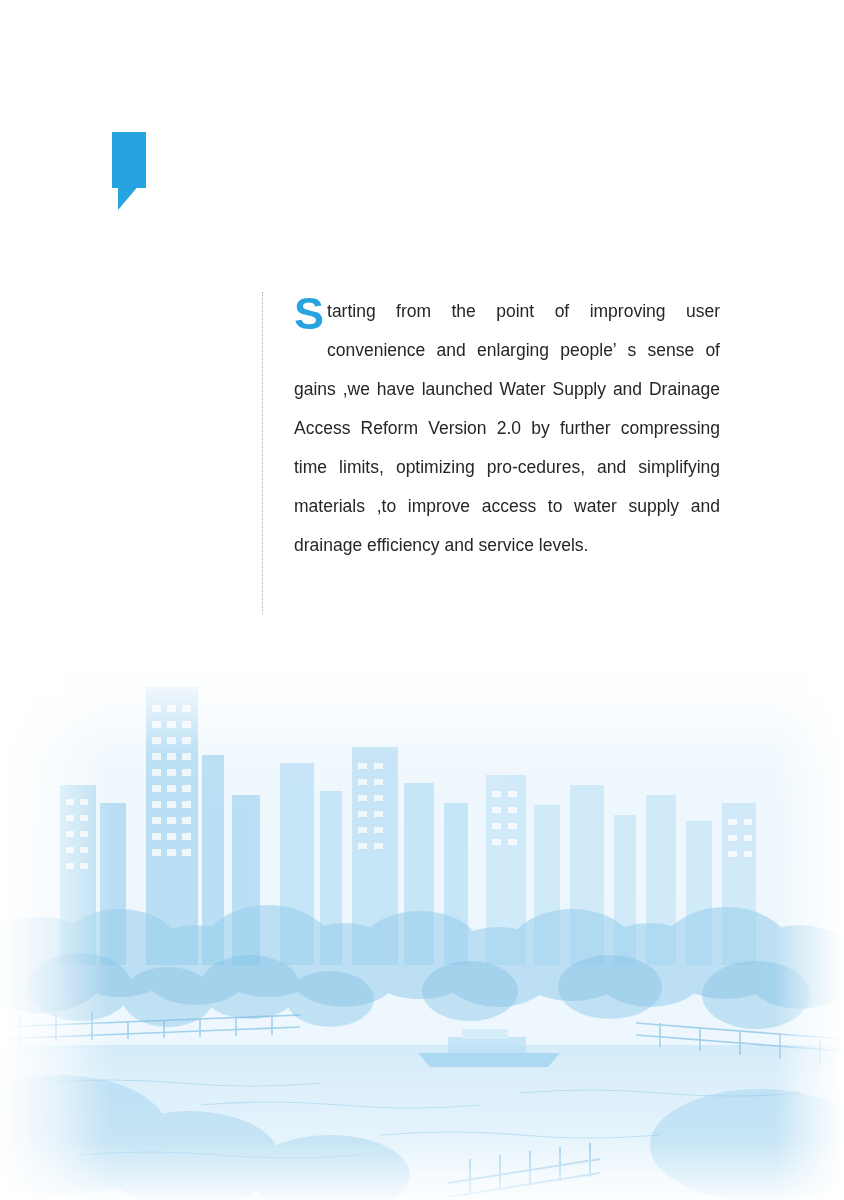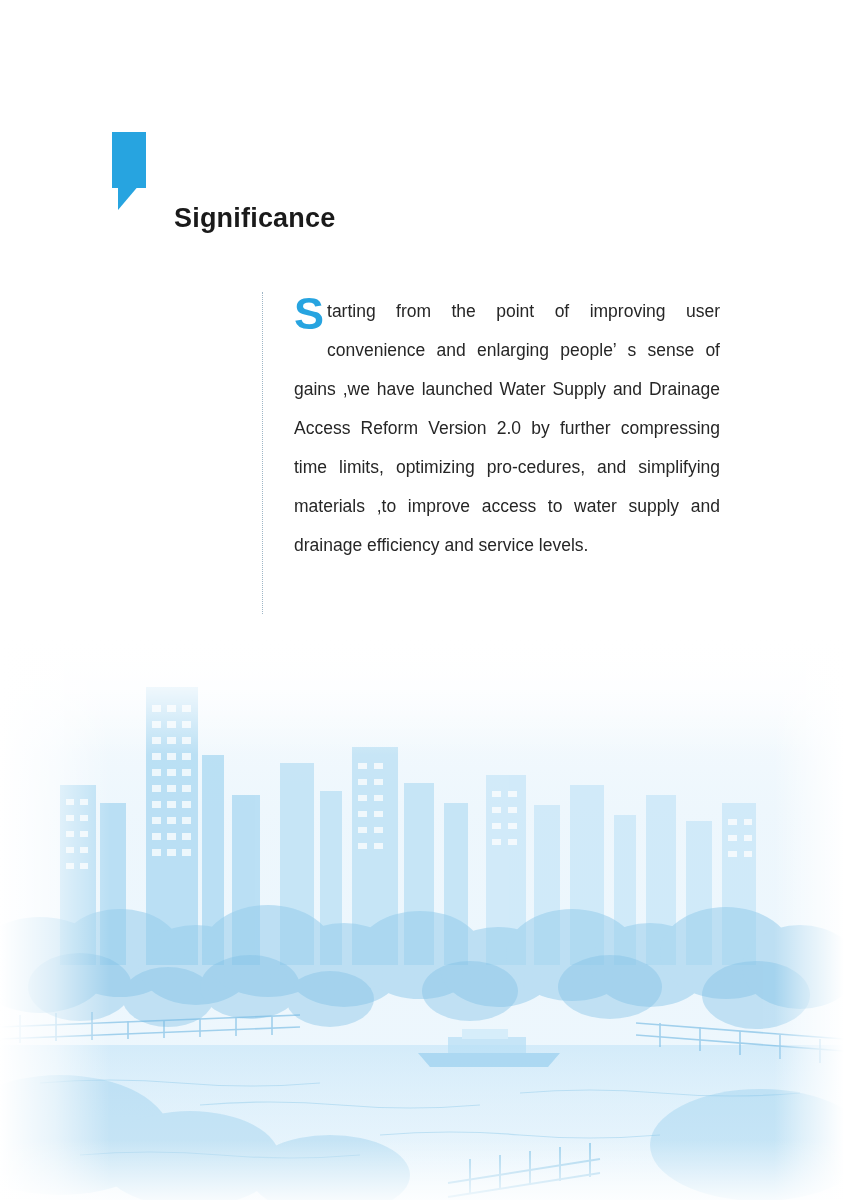--- a/index.html
+++ b/index.html
@@ -140,21 +140,20 @@
 </head>
 <body>
 
 <div class="page">
 
   <div class="quote-mark">
     <div class="bar"></div>
     <div class="tail"></div>
   </div>
 
-  <div class="heading">Significance</div>
 
   <div class="body-block">
     <div class="divider"></div>
     <div class="paragraph">
       <span class="dropcap">S</span><span>tarting from the point of improving user convenience and enlarging people’ s sense of gains ,we have launched Water Supply and Drainage Access Reform Version 2.0 by further compressing time limits, optimizing pro-cedures,   and simplifying materials ,to improve access to water supply and drainage efficiency and service levels.</span>
     </div>
   </div>
 
   <div class="cityscape">
     <svg width="844" height="565" viewBox="0 0 844 565" xmlns="http://www.w3.org/2000/svg" aria-hidden="true">

